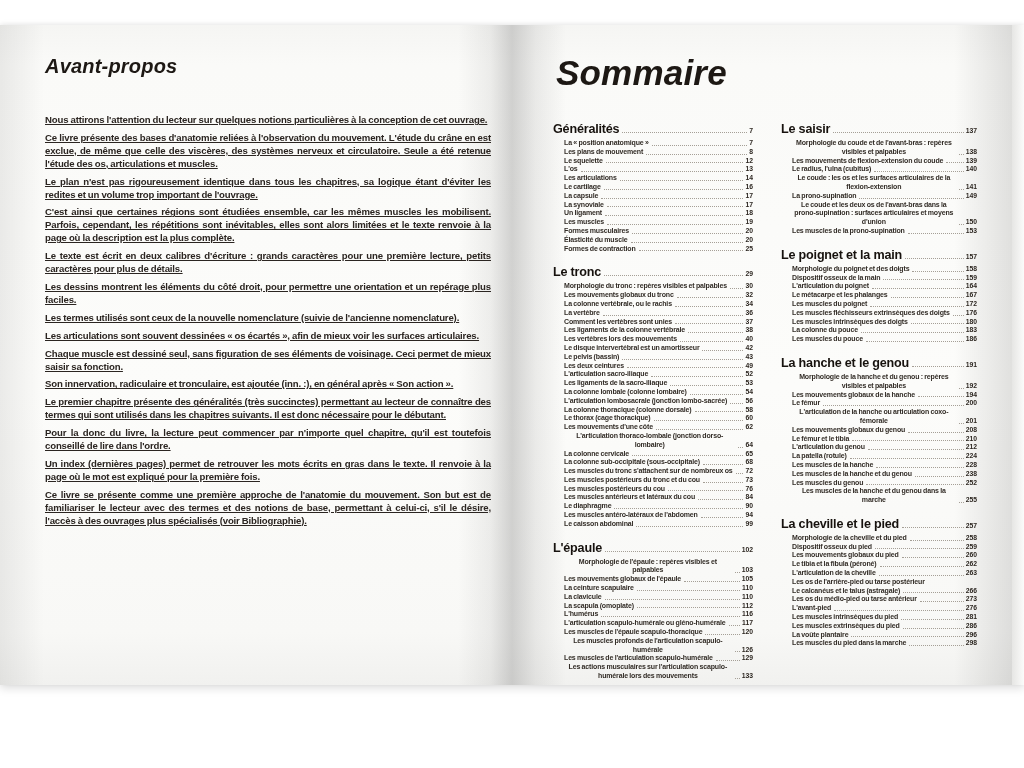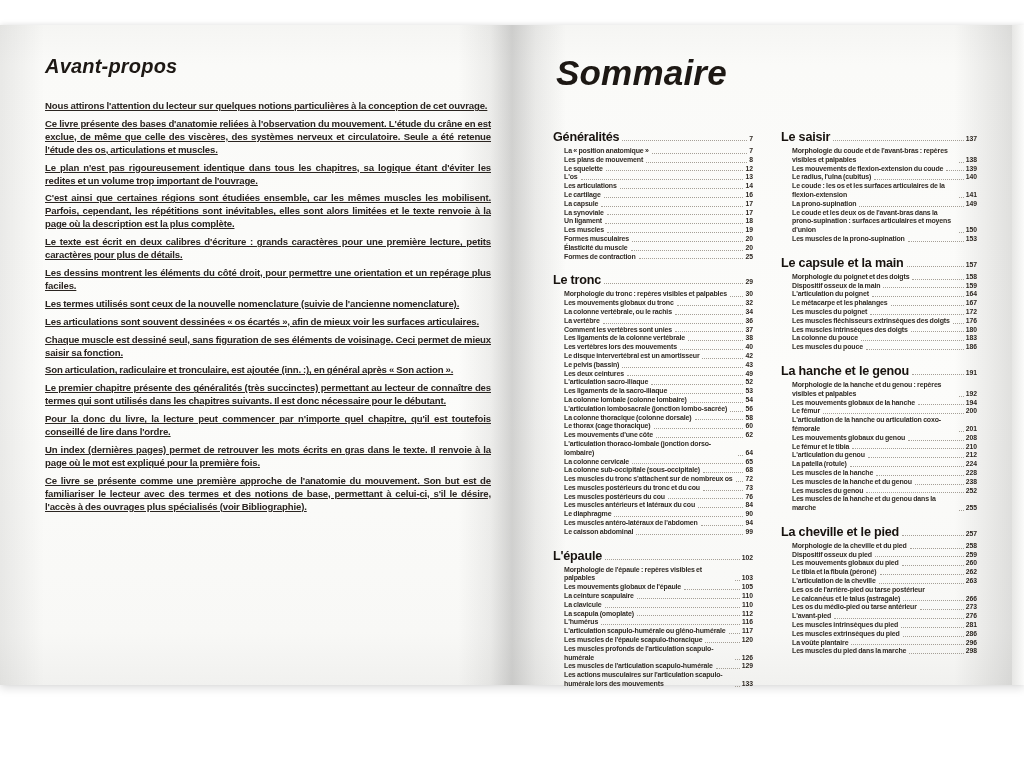--- a/index.html
+++ b/index.html
@@ -30,35 +30,35 @@
   }
   .edge-right-white {
     position:absolute; right:0; top:0; width:12px; height:100%;
     background:linear-gradient(90deg,#e6e6e4,#fbfbfa);
   }
 
   
   .foreword { position:absolute; left:45px; top:30px; width:446px; color:#2b2521; }
   .foreword-title {
     font-size:20px; font-weight:bold; font-style:italic;
-    color:#1d1814; margin:0 0 22px 0; letter-spacing:0.2px;
+    color:#1d1814; margin:0 0 36px 0; letter-spacing:0.2px;
   }
   .para {
     font-size:9.6px; line-height:12.9px; font-weight:bold;
     text-align:justify; letter-spacing:-0.15px; word-spacing:-0.4px;
     color:#2b2521; margin:0 0 5px 0;text-decoration:underline;
   }
 
   
   .sommaire-title {
     position:absolute; left:556px; top:28px;
     font-size:35px; font-weight:bold; font-style:italic;
     color:#1d1814; margin:0; letter-spacing:0.2px;
   }
-  .toc-col { position:absolute; top:105px; }
+  .toc-col { position:absolute; top:97px;text-align:center; }
   .toc-col-1 { left:553px; width:200px; }
   .toc-col-2 { left:781px; width:196px; }
 
   .toc-section + .toc-section { margin-top:12px; }
   .toc-head { display:flex; align-items:baseline; line-height:14px; margin-bottom:3px; }
   .toc-head-title {
     font-size:12.6px; font-weight:bold; letter-spacing:-0.2px;
     color:#17120e; white-space:nowrap;
   }
   .toc-entry { display:flex; align-items:flex-end; padding-left:11px; }
@@ -89,21 +89,21 @@
     <div>
         <p class="para">Nous attirons l'attention du lecteur sur quelques notions particulières à la conception de cet ouvrage.</p>
         <p class="para">Ce livre présente des bases d'anatomie reliées à l'observation du mouvement. L'étude du crâne en est exclue, de même que celle des viscères, des systèmes nerveux et circulatoire. Seule a été retenue l'étude des os, articulations et muscles.</p>
         <p class="para">Le plan n'est pas rigoureusement identique dans tous les chapitres, sa logique étant d'éviter les redites et un volume trop important de l'ouvrage.</p>
         <p class="para">C'est ainsi que certaines régions sont étudiées ensemble, car les mêmes muscles les mobilisent. Parfois, cependant, les répétitions sont inévitables, elles sont alors limitées et le texte renvoie à la page où la description est la plus complète.</p>
         <p class="para">Le texte est écrit en deux calibres d'écriture : grands caractères pour une première lecture, petits caractères pour plus de détails.</p>
         <p class="para">Les dessins montrent les éléments du côté droit, pour permettre une orientation et un repérage plus faciles.</p>
         <p class="para">Les termes utilisés sont ceux de la nouvelle nomenclature (suivie de l'ancienne nomenclature).</p>
         <p class="para">Les articulations sont souvent dessinées « os écartés », afin de mieux voir les surfaces articulaires.</p>
         <p class="para">Chaque muscle est dessiné seul, sans figuration de ses éléments de voisinage. Ceci permet de mieux saisir sa fonction.</p>
-        <p class="para">Son articulation, radiculaire et tronculaire, est ajoutée (inn. :), en général après « Son action ».</p>
+        <p class="para">Son innervation, radiculaire et tronculaire, est ajoutée (inn. :), en général après « Son action ».</p>
         <p class="para">Le premier chapitre présente des généralités (très succinctes) permettant au lecteur de connaître des termes qui sont utilisés dans les chapitres suivants. Il est donc nécessaire pour le débutant.</p>
         <p class="para">Pour la donc du livre, la lecture peut commencer par n'importe quel chapitre, qu'il est toutefois conseillé de lire dans l'ordre.</p>
         <p class="para">Un index (dernières pages) permet de retrouver les mots écrits en gras dans le texte. Il renvoie à la page où le mot est expliqué pour la première fois.</p>
         <p class="para">Ce livre se présente comme une première approche de l'anatomie du mouvement. Son but est de familiariser le lecteur avec des termes et des notions de base, permettant à celui-ci, s'il le désire, l'accès à des ouvrages plus spécialisés (voir Bibliographie).</p>
       </div>
   </div>
 
   <h1 class="sommaire-title">Sommaire</h1>
   <div class="toc-col toc-col-1">
       <div class="toc-section">
@@ -421,21 +421,21 @@
           <span class="toc-page">150</span>
         </div>
         <div class="toc-entry">
           <span class="toc-label">Les muscles de la prono-supination</span>
           <span class="toc-leader"></span>
           <span class="toc-page">153</span>
         </div>
       </div>
       <div class="toc-section">
         <div class="toc-head">
-          <span class="toc-head-title">Le capsule et la main</span>
+          <span class="toc-head-title">Le poignet et la main</span>
           <span class="toc-leader"></span>
           <span class="toc-page">157</span>
         </div>
         <div class="toc-entry">
           <span class="toc-label">Morphologie du poignet et des doigts</span>
           <span class="toc-leader"></span>
           <span class="toc-page">158</span>
         </div>
         <div class="toc-entry">
           <span class="toc-label">Dispositif osseux de la main</span>

